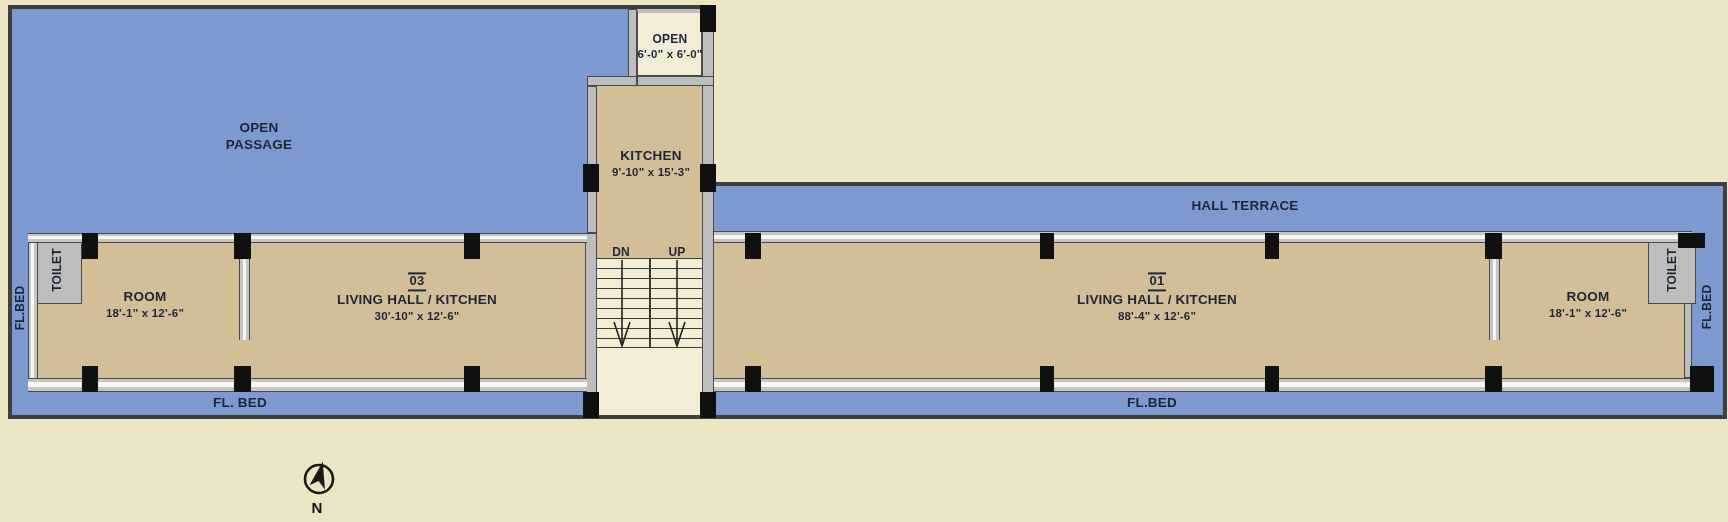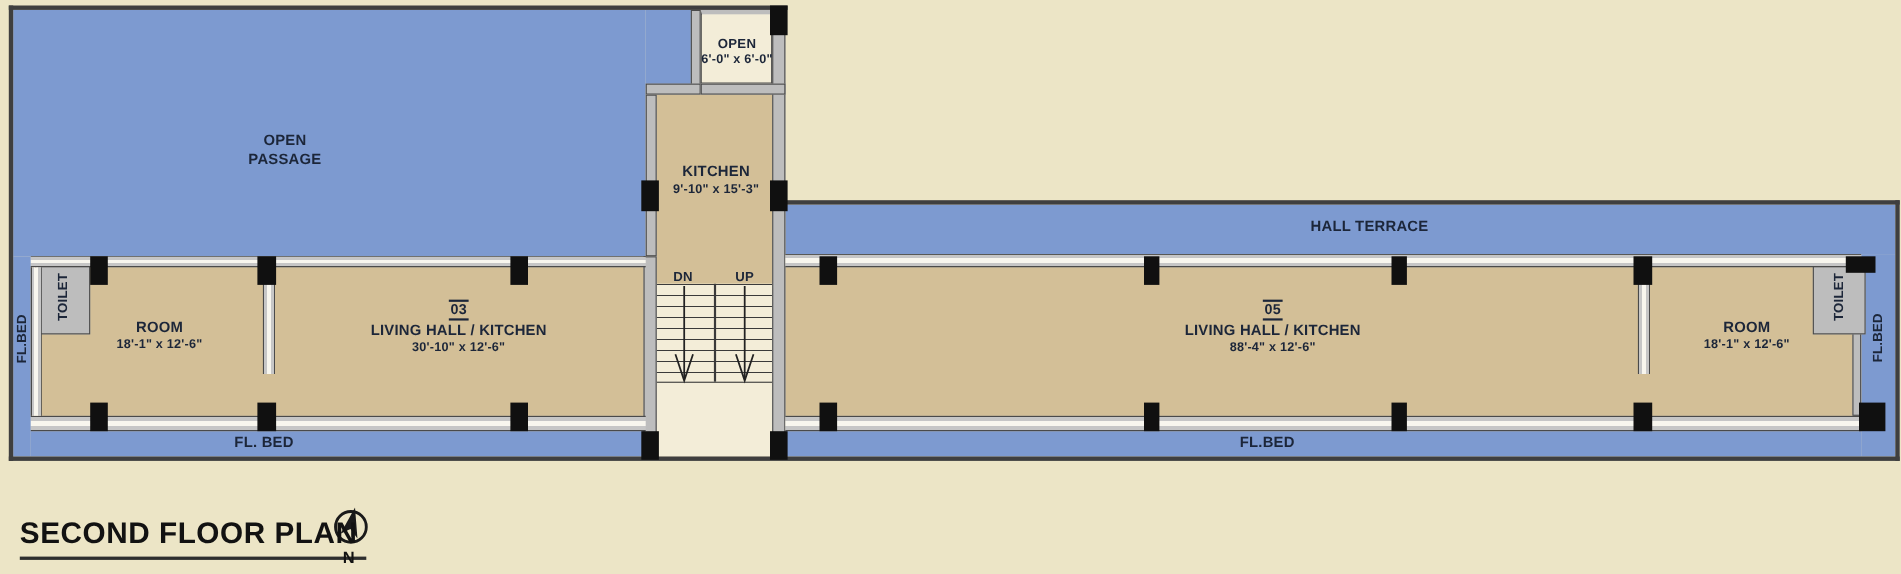--- a/index.html
+++ b/index.html
@@ -168,21 +168,21 @@
     <span class="dims">18'-1" x 12'-6"</span>
   </div>
 
   <div class="lbl" style="left:417px;top:298px">
     <span class="unitnum">03</span>
     <span>LIVING HALL / KITCHEN</span>
     <span class="dims">30'-10" x 12'-6"</span>
   </div>
 
   <div class="lbl" style="left:1157px;top:298px">
-    <span class="unitnum">05</span>
+    <span class="unitnum">01</span>
     <span>LIVING HALL / KITCHEN</span>
     <span class="dims">88'-4" x 12'-6"</span>
   </div>
 
   <div class="lbl" style="left:1588px;top:305px">
     <span>ROOM</span>
     <span class="dims">18'-1" x 12'-6"</span>
   </div>
 
   <div class="lbl vlbl small" style="left:57px;top:270px">
@@ -199,21 +199,20 @@
     <span>FL.BED</span>
   </div>
 
   <div class="lbl" style="left:240px;top:403px">
     <span>FL. BED</span>
   </div>
   <div class="lbl" style="left:1152px;top:403px">
     <span>FL.BED</span>
   </div>
 
-  <div id="plan-title">SECOND FLOOR PLAN</div>
 
   <svg class="arrow-svg" style="left:298px;top:458px" width="42" height="42" viewBox="0 0 42 42">
     <circle cx="21" cy="21" r="14" fill="none" stroke="#1a1a1a" stroke-width="2.6"></circle>
     <path d="M21 3 L29 30 L21 23 L13 29 Z" fill="#1a1a1a" transform="rotate(12 21 21)"></path>
   </svg>
   <div id="north-label">N</div>
 
 </div>
 
 </body></html>

